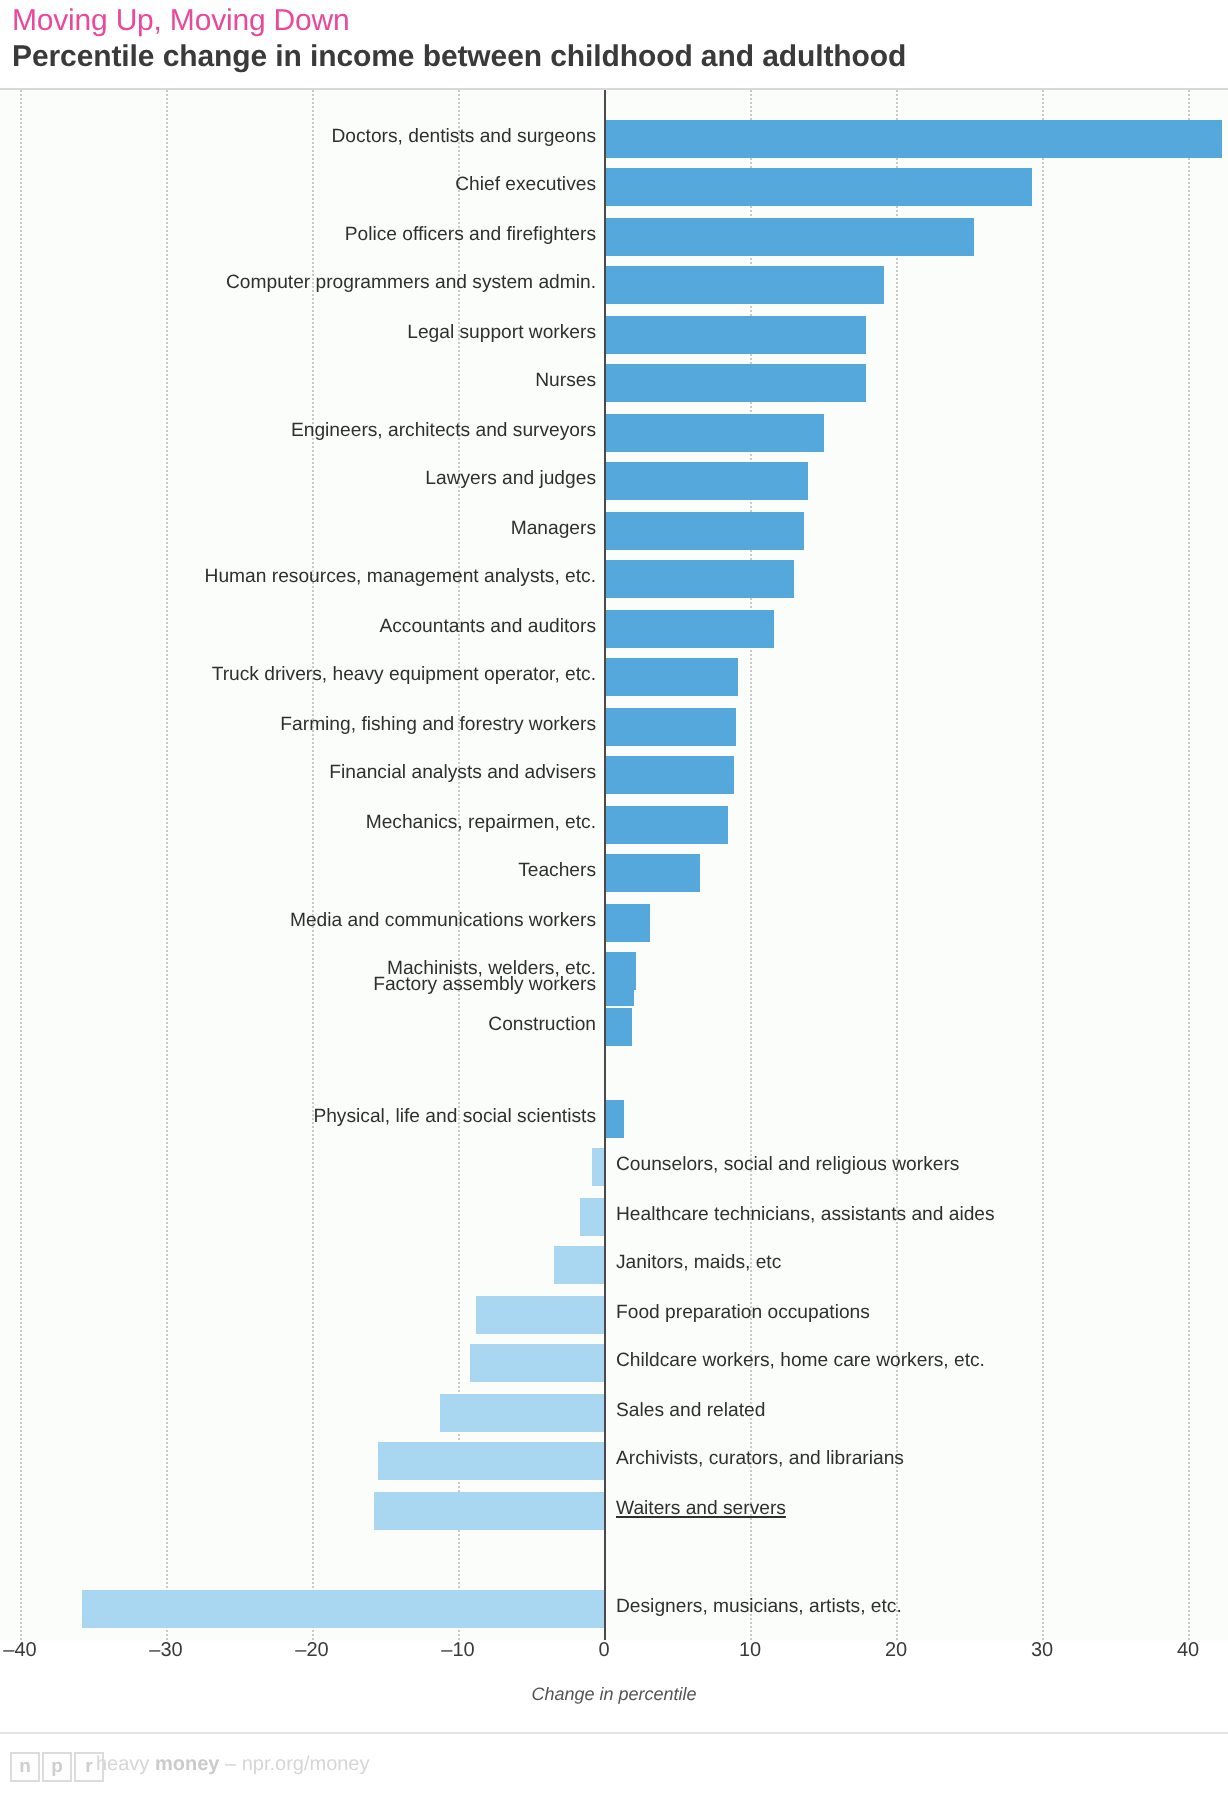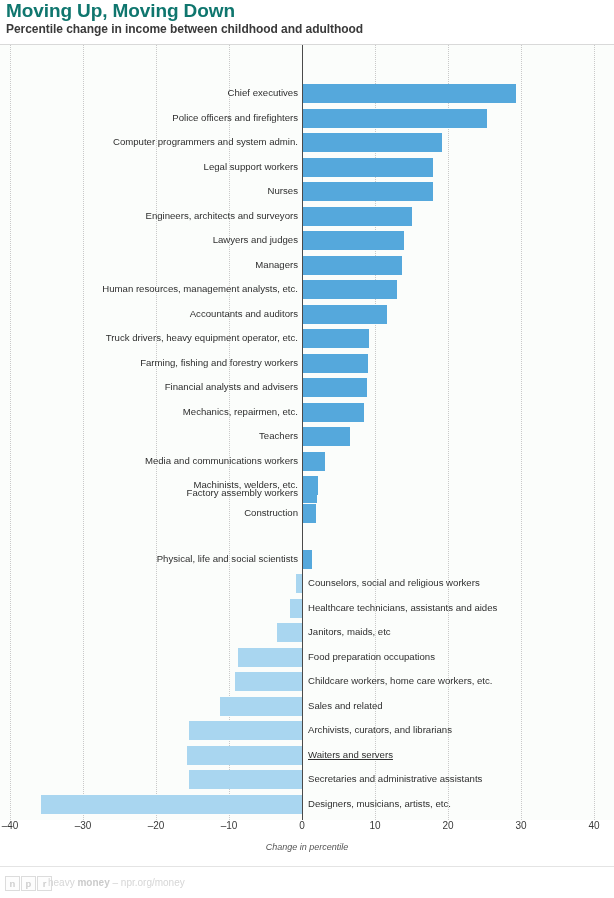--- a/index.html
+++ b/index.html
@@ -8,25 +8,25 @@
     background:#ffffff;
     font-family:"Liberation Sans", sans-serif;
     -webkit-font-smoothing:antialiased;
     overflow:hidden;
   }
   #root{position:relative;width:614px;height:898px;}
 
   
   .hdr{padding:3px 6px 0 6px;}
   .hdr-title{
-    font-size:19px;font-weight:bold;color:#0f766e;
+    font-size:15px;font-weight:normal;color:#ec4899;
     letter-spacing:-0.1px;line-height:16px;margin:0;
   }
   .hdr-sub{
-    font-size:12px;font-weight:bold;color:#3a3a3a;
+    font-size:15px;font-weight:bold;color:#3a3a3a;
     line-height:12px;margin:4px 0 0 0;letter-spacing:-0.05px;
   }
   .hdr-rule{
     position:absolute;left:0;right:0;top:44px;
     border-top:1px solid #d9d9d9;
   }
 
   
   .plot{
     position:absolute;left:0;top:45px;
@@ -106,20 +106,24 @@
         <div class="gridline" style="left: 10px;"></div>
         <div class="gridline" style="left: 83px;"></div>
         <div class="gridline" style="left: 156px;"></div>
         <div class="gridline" style="left: 229px;"></div>
         <div class="gridline" style="left: 375px;"></div>
         <div class="gridline" style="left: 448px;"></div>
         <div class="gridline" style="left: 521px;"></div>
         <div class="gridline" style="left: 594px;"></div>
       </div>
     <div id="rows" class="rows">
+        <div class="row" style="top: 12px;">
+          <div class="bar pos" title="Doctors, dentists and surgeons: 42.3" style="left: 302px; width: 308.79px;"></div>
+          <div class="cat-label left" style="left: 0px; width: 298px;">Doctors, dentists and surgeons</div>
+        </div>
         <div class="row" style="top: 36.5px;">
           <div class="bar pos" title="Chief executives: 29.3" style="left: 302px; width: 213.89px;"></div>
           <div class="cat-label left" style="left: 0px; width: 298px;">Chief executives</div>
         </div>
         <div class="row" style="top: 61px;">
           <div class="bar pos" title="Police officers and firefighters: 25.4" style="left: 302px; width: 185.42px;"></div>
           <div class="cat-label left" style="left: 0px; width: 298px;">Police officers and firefighters</div>
         </div>
         <div class="row" style="top: 85.5px;">
           <div class="bar pos" title="Computer programmers and system admin.: 19.2" style="left: 302px; width: 140.16px;"></div>
@@ -217,24 +221,20 @@
           <div class="bar neg" title="Sales and related: -11.2" style="left: 220.24px; width: 81.76px;"></div>
           <div class="cat-label right" style="left: 308px; width: 304px;">Sales and related</div>
         </div>
         <div class="row" style="top: 673.5px;">
           <div class="bar neg" title="Archivists, curators, and librarians: -15.5" style="left: 188.85px; width: 113.15px;"></div>
           <div class="cat-label right" style="left: 308px; width: 304px;">Archivists, curators, and librarians</div>
         </div>
         <div class="row" style="top: 698px;">
           <div class="bar neg" title="Waiters and servers: -15.8" style="left: 186.66px; width: 115.34px;"></div>
           <div class="cat-label right" style="left: 308px; width: 304px; text-decoration: underline;">Waiters and servers</div>
-        </div>
-        <div class="row" style="top: 722.5px;">
-          <div class="bar neg" title="Secretaries and administrative assistants: -15.5" style="left: 188.85px; width: 113.15px;"></div>
-          <div class="cat-label right" style="left: 308px; width: 304px;">Secretaries and administrative assistants</div>
         </div>
         <div class="row" style="top: 747px;">
           <div class="bar neg" title="Designers, musicians, artists, etc.: -35.7" style="left: 41.39px; width: 260.61px;"></div>
           <div class="cat-label right" style="left: 308px; width: 304px;">Designers, musicians, artists, etc.</div>
         </div>
       </div>
     <div class="zeroline" id="zeroline" style="left: 302px;"></div>
   </div>
 
   <div class="axis" id="axis">

